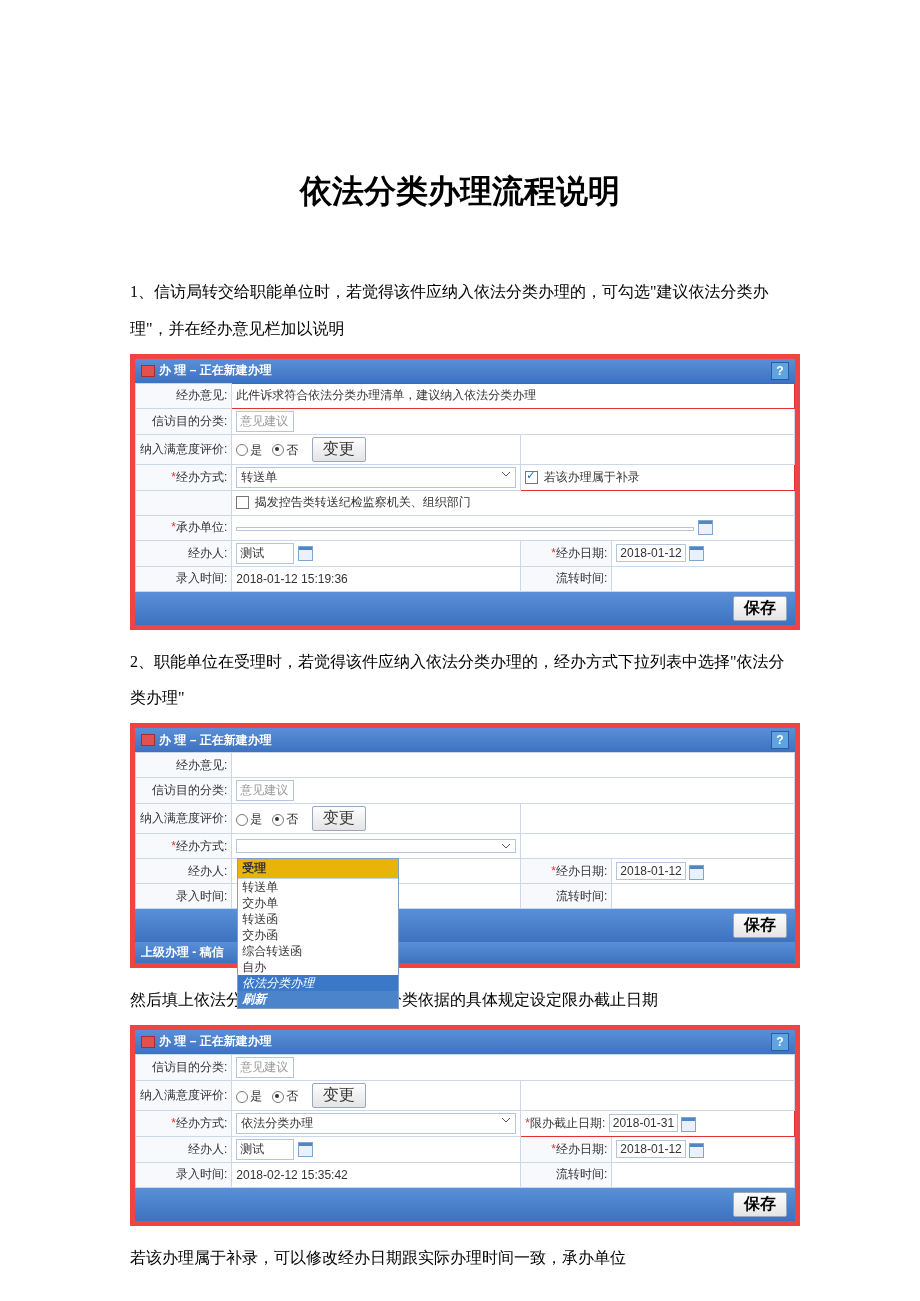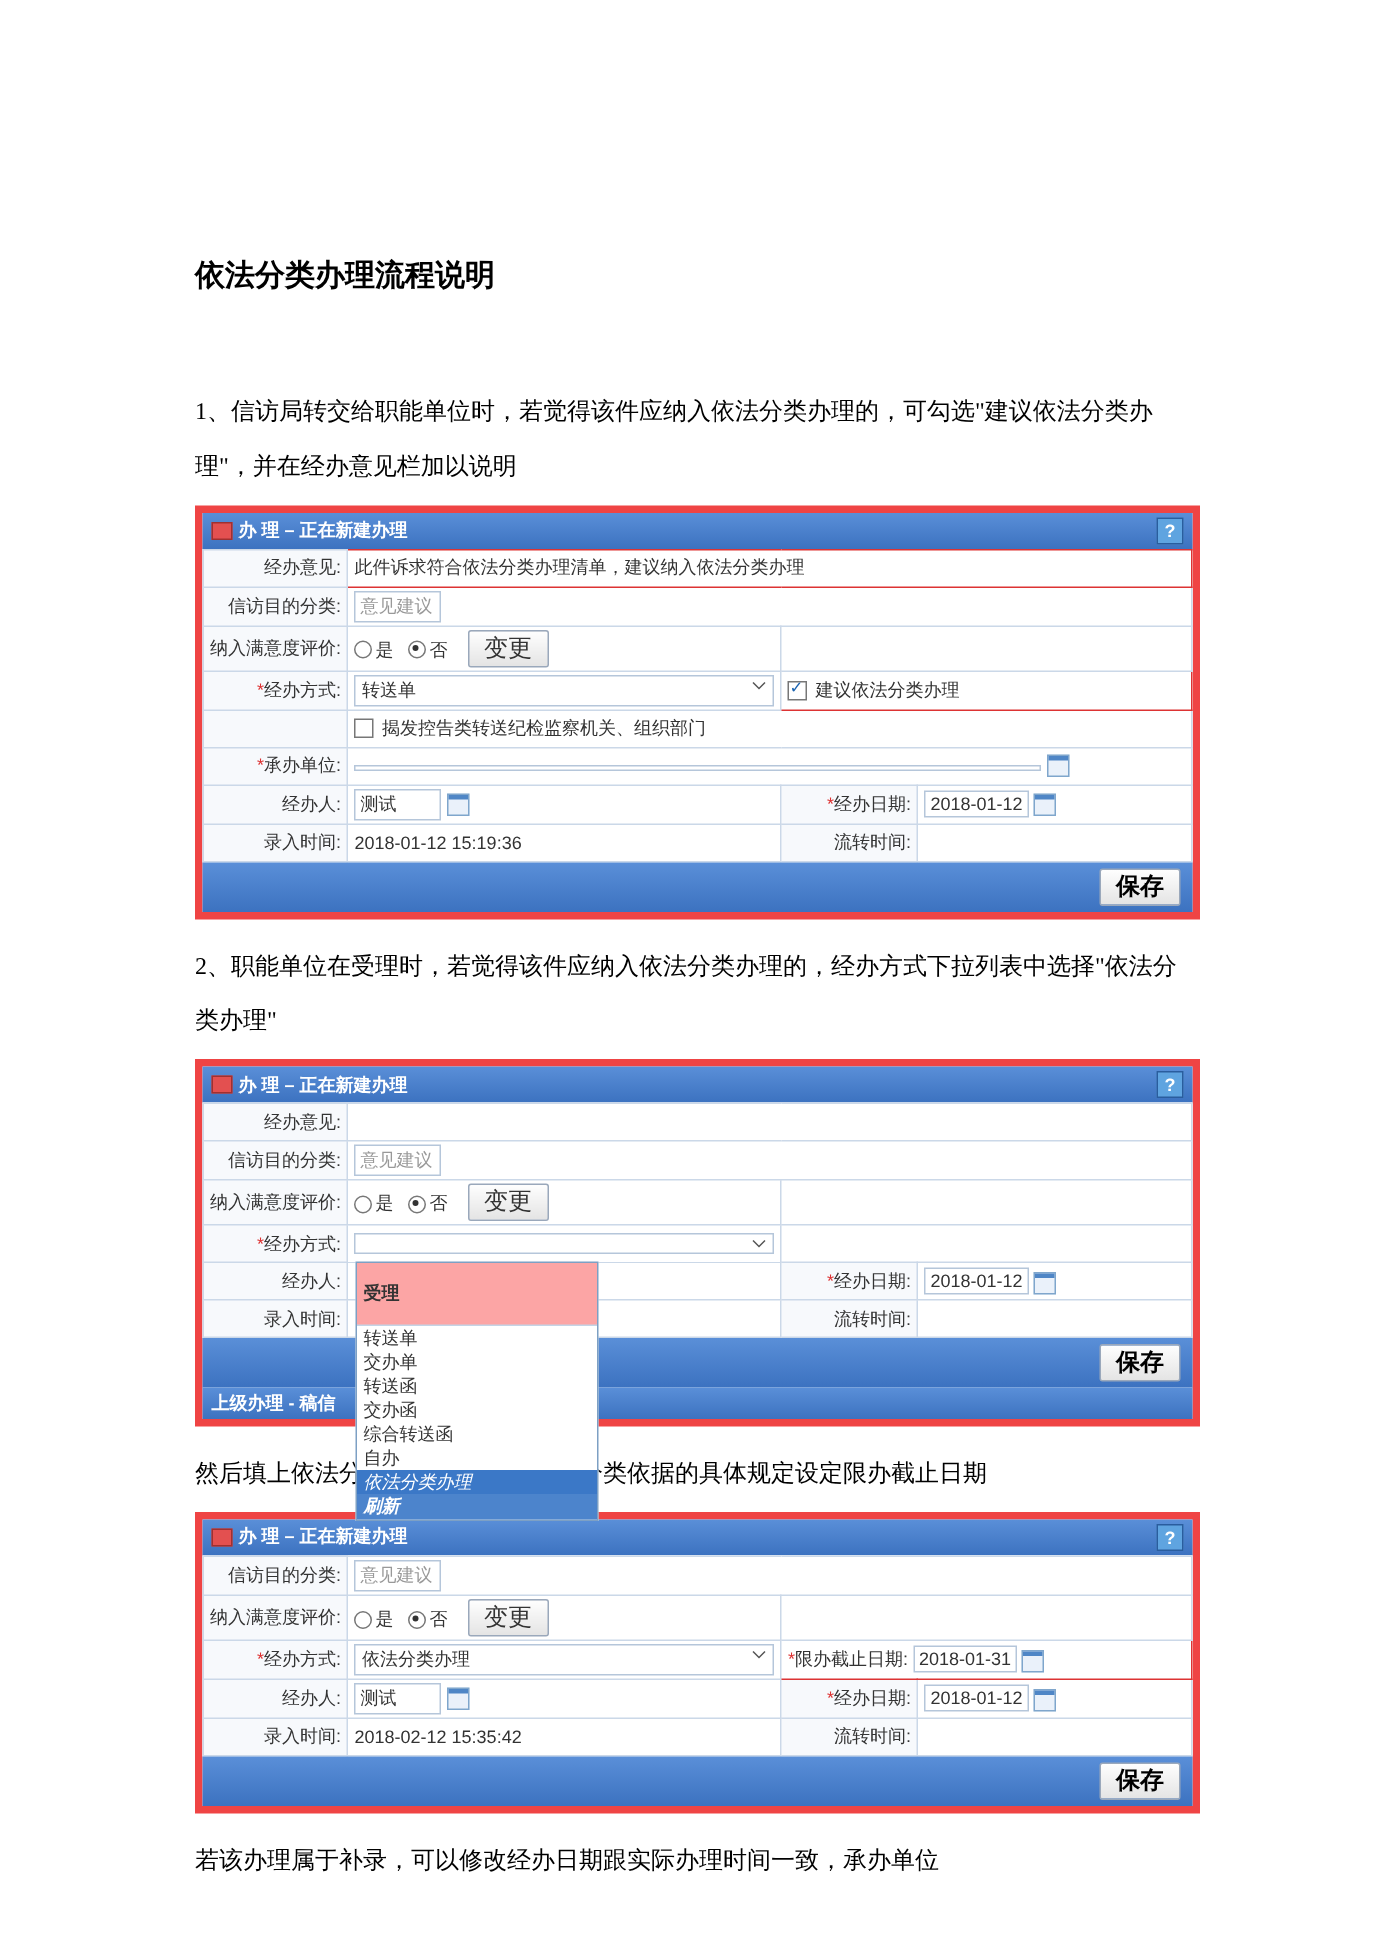--- a/index.html
+++ b/index.html
@@ -7,22 +7,22 @@
     background: #fff;
     margin: 0;
     padding: 0;
     width: 920px;
   }
   .page {
     padding: 170px 130px 120px 130px;
   }
   h1 {
     font-family: "SimHei", "黑体", sans-serif;
-    font-size: 20px;
-    text-align: left;
+    font-size: 32px;
+    text-align: center;
     font-weight: bold;
     margin: 0 0 60px 0;
   }
   .para {
     font-size: 16px;
     line-height: 2.3;
     margin: 0 0 6px 0;
     font-family: "SimSun", serif;
   }
 
@@ -180,23 +180,23 @@
   }
   .dropdown {
     position: absolute;
     top: 18px; left: 0;
     width: 160px;
     border: 1px solid #7da0c4;
     background: #fff;
     z-index: 5;
   }
   .dropdown .dd-header {
-    background: #fca5a5;
-    font-weight: bold;
-    padding: 12px 4px;
+    background: #eab308;
+    font-weight: bold;
+    padding: 1px 4px;
     border-bottom: 1px solid #c4d4e6;
   }
   .dropdown .dd-item {
     padding: 0 4px;
     line-height: 16px;
     cursor: pointer;
   }
   .dropdown .dd-item.highlight {
     background: #3b78c7;
     color: #fff;
@@ -263,21 +263,21 @@
             <div class="select-trigger">
               <span>转送单</span>
               <svg class="svg-caret" viewBox="0 0 10 10">
                     <path d="M1 3 L5 7 L9 3" fill="none" stroke="#555"></path>
                   </svg>
             </div>
           </div>
         </td>
         <td class="value-cell red-box" colspan="2">
           <span class="chk checked"></span>
-          <span>建议依法分类办理</span>
+          <span>若该办理属于补录</span>
         </td>
       </tr>
       <tr>
         <td class="label-cell"></td>
         <td class="value-cell" colspan="3">
           <span class="chk"></span>
           <span>揭发控告类转送纪检监察机关、组织部门</span>
         </td>
       </tr>
       <tr>

